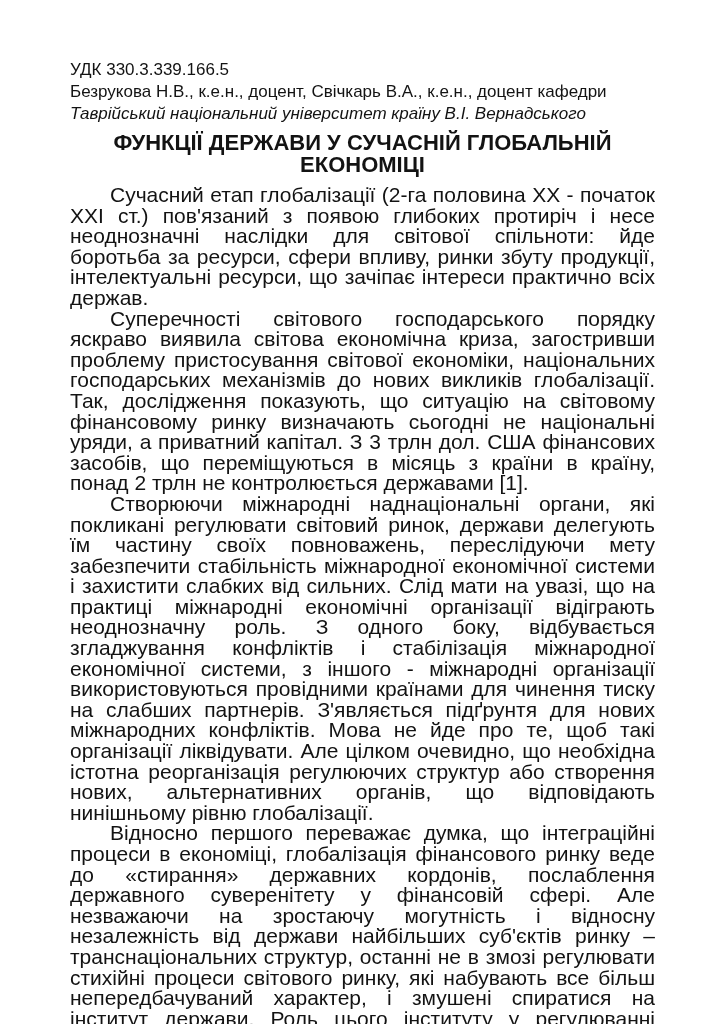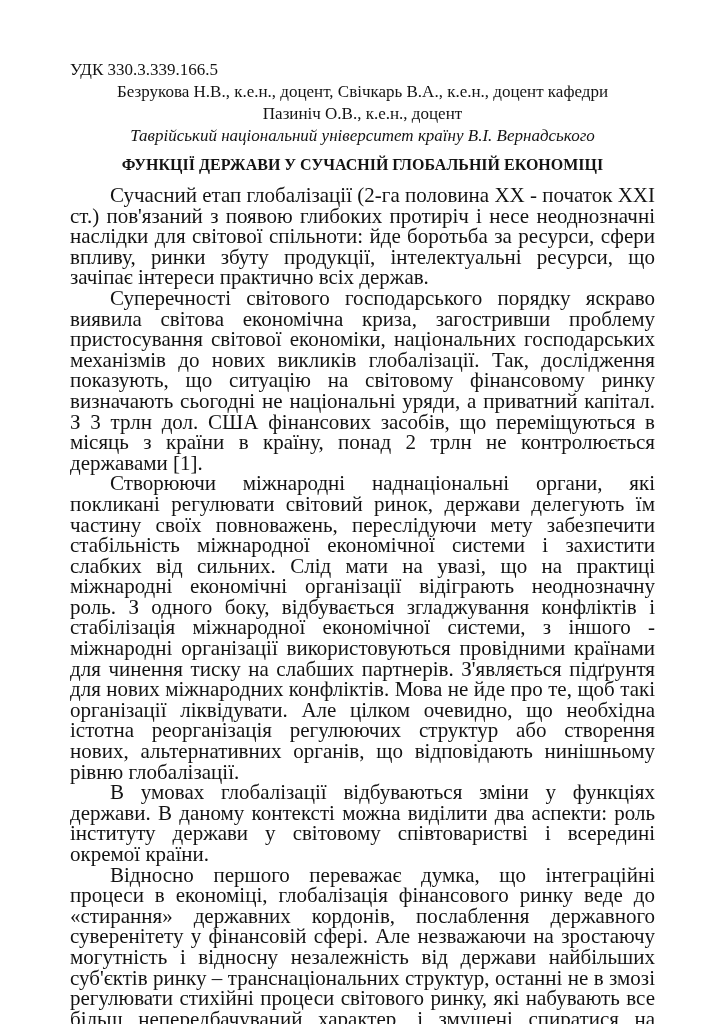--- a/index.html
+++ b/index.html
@@ -7,45 +7,44 @@
     padding: 0;
     background: #ffffff;
   }
   .page {
     position: relative;
     width: 724px;
     height: 1024px;
     margin: 0 auto;
     background: #ffffff;
     color: #131313;
-    font-family: Liberation Serif, serif;
+    font-family: Liberation Sans, sans-serif;
     box-sizing: border-box;
     padding: 58px 69px 0 70px;
     overflow: hidden;
   }
   .udc {
     font-size: 17px;
     line-height: 23px;
     text-align: left;
   }
   .author-block {
-    text-align: center;
     font-size: 17px;
     line-height: 22px;
   }
   .author-line {
     font-style: normal;
   }
   .affil-line {
     font-style: italic;
   }
   .article-title {
     margin: 7px 0 0 0;
     text-align: center;
-    font-size: 16px;
+    font-size: 22px;
     line-height: 22px;
     font-weight: bold;
   }
   .body-text {
     margin-top: 9px;
     font-size: 21px;
     line-height: 20.6px;
     text-align: justify;
   }
   .body-text p {
@@ -58,27 +57,25 @@
 
 <div class="page">
 
   <div class="udc">УДК 330.3.339.166.5</div>
 
   <div class="author-block">
     <div class="author-line">Безрукова Н.В., к.е.н., доцент, Свічкарь В.А., к.е.н., доцент кафедри</div>
   </div>
 
   <div class="author-block">
-    <div class="author-line">Пазиніч О.В., к.е.н., доцент</div>
     <div class="affil-line">Таврійський національний університет країну В.І. Вернадського</div>
   </div>
 
   <h1 class="article-title">ФУНКЦІЇ ДЕРЖАВИ У СУЧАСНІЙ ГЛОБАЛЬНІЙ ЕКОНОМІЦІ</h1>
 
   <div class="body-text">
     <p>Сучасний етап глобалізації (2-га половина XX - початок XXI ст.) пов'язаний з появою глибоких протиріч і несе неоднозначні наслідки для світової спільноти: йде боротьба за ресурси, сфери впливу, ринки збуту продукції, інтелектуальні ресурси, що зачіпає інтереси практично всіх держав.</p>
     <p>Суперечності світового господарського порядку яскраво виявила світова економічна криза, загостривши проблему пристосування світової економіки, національних господарських механізмів до нових викликів глобалізації. Так, дослідження показують, що ситуацію на світовому фінансовому ринку визначають сьогодні не національні уряди, а приватний капітал. З 3 трлн дол. США фінансових засобів, що переміщуються в місяць з країни в країну, понад 2 трлн не контролюється державами [1].</p>
     <p>Створюючи міжнародні наднаціональні органи, які покликані регулювати світовий ринок, держави делегують їм частину своїх повноважень, переслідуючи мету забезпечити стабільність міжнародної економічної системи і захистити слабких від сильних. Слід мати на увазі, що на практиці міжнародні економічні організації відіграють неоднозначну роль. З одного боку, відбувається згладжування конфліктів і стабілізація міжнародної економічної системи, з іншого - міжнародні організації використовуються провідними країнами для чинення тиску на слабших партнерів. З'являється підґрунтя для нових міжнародних конфліктів. Мова не йде про те, щоб такі організації ліквідувати. Але цілком очевидно, що необхідна істотна реорганізація регулюючих структур або створення нових, альтернативних органів, що відповідають нинішньому рівню глобалізації.</p>
-    <p>В умовах глобалізації відбуваються зміни у функціях держави. В даному контексті можна виділити два аспекти: роль інституту держави у світовому співтоваристві і всередині окремої країни.</p>
     <p>Відносно першого переважає думка, що інтеграційні процеси в економіці, глобалізація фінансового ринку веде до «стирання» державних кордонів, послаблення державного суверенітету у фінансовій сфері. Але незважаючи на зростаючу могутність і відносну незалежність від держави найбільших суб'єктів ринку – транснаціональних структур, останні не в змозі регулювати стихійні процеси світового ринку, які набувають все більш непередбачуваний характер, і змушені спиратися на інститут держави. Роль цього інституту у регулюванні світового ринку посилюється.</p>
   </div>
 
 </div>
 
 </body></html>

